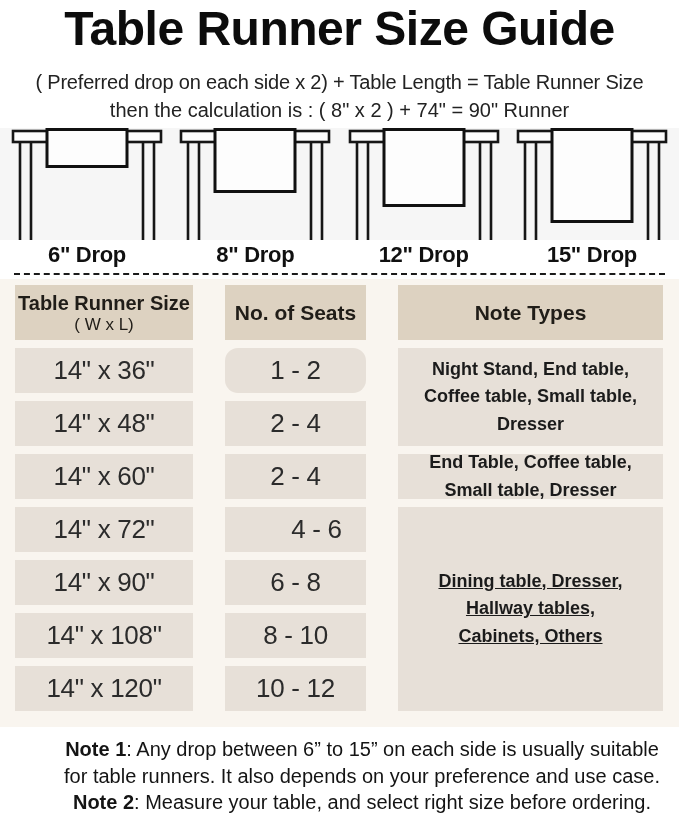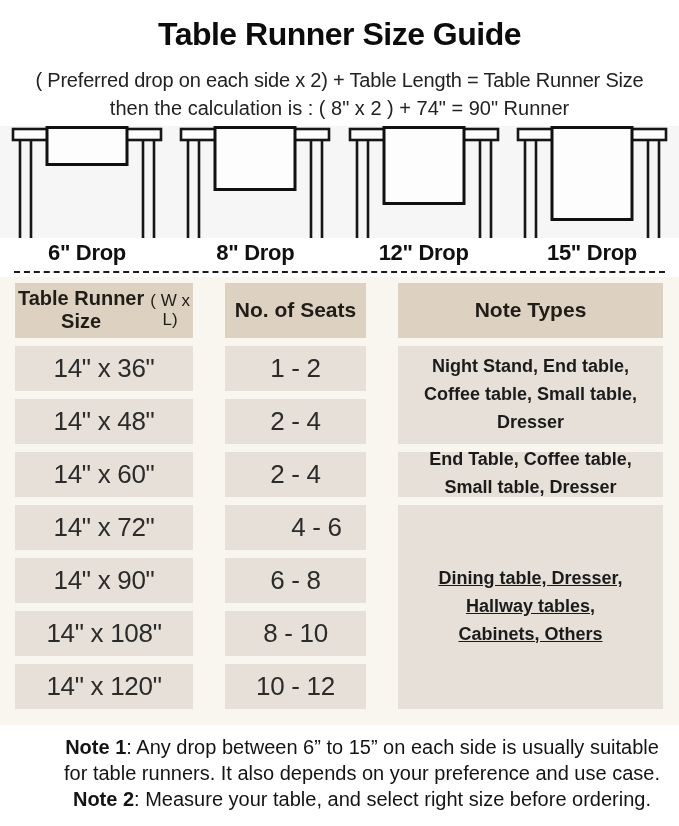--- a/index.html
+++ b/index.html
@@ -1,36 +1,36 @@
 <!DOCTYPE html>
 <html><head>
 <meta charset="utf-8">
 <style>
   * { box-sizing: border-box; }
   body { margin: 0; background: #fff; font-family: "Liberation Sans", sans-serif; }
   .page { width: 679px; height: 826px; background: #ffffff; color: #1d1d1f; overflow: hidden; position: relative; }
 
-  .title { padding-top: 18px; text-align: center; font-size: 32px; font-weight: bold; letter-spacing: -0.5px; color: #0c0c0c; line-height: 1.05; }
+  .title { padding-top: 4px; text-align: center; font-size: 48px; font-weight: bold; letter-spacing: -0.5px; color: #0c0c0c; line-height: 1.05; }
   .intro-line { margin: 5px 0 0; text-align: center; font-size: 20px; line-height: 1.15; color: #222; }
   .intro-line.first { margin-top: 17px; letter-spacing: -0.2px; }
 
   .figs { margin-top: 6px; background: #f6f6f6; display: flex; justify-content: space-between; padding: 0 5px; }
   .fig svg { display: block; }
 
   .drop-labels { display: flex; justify-content: space-between; padding: 2px 5px 0; }
   .drop-label { width: 164px; text-align: center; font-weight: bold; font-size: 22px; color: #101010; letter-spacing: -0.3px; }
 
   .divider { border-top: 2.5px dashed #1a1a1a; margin: 5px 14px 0; height: 0; }
 
   .size-table { margin-top: 4px; background: #f9f5ef; padding: 6px 16px 16px 15px;
     display: grid; grid-template-columns: 178px 141px 265px; column-gap: 32px;
     grid-template-rows: 55px repeat(7, 45px); row-gap: 8px; }
   .cell { display: flex; align-items: center; justify-content: center; text-align: center; }
   .hcell { background: #ddd2c1; font-weight: bold; color: #201d18; }
-  .hcell.hsize { flex-direction: row; line-height: 1.15; }
+  .hcell.hsize { flex-direction: column; line-height: 1.15; }
   .h-line1 { font-size: 20px; }
   .h-line2 { font-size: 17px; font-weight: normal; }
   .h-single { font-size: 21px; }
   .dcell { background: #e7e0d8; }
   .num-val { font-size: 26px; font-weight: normal; color: #2b2b2b; letter-spacing: -0.3px; }
   .type-cell { background: #e7e0d8; font-weight: bold; font-size: 18px; line-height: 1.55; color: #1b1b1b; }
   .type-cell .tc-text { max-width: 235px; }
   .type-cell.narrow .tc-text { max-width: 185px; }
 
   .notes { padding: 9px 6px 0; text-align: center; font-size: 20px; line-height: 1.32; color: #141414; margin-left: 45px; }
@@ -117,21 +117,21 @@
     <div class="cell hcell h-single" style="grid-column:3;grid-row:1;">Note Types</div>
 
     <div class="cell dcell num-val" style="grid-column:1;grid-row:2;">14" x 36"</div>
     <div class="cell dcell num-val" style="grid-column:1;grid-row:3;">14" x 48"</div>
     <div class="cell dcell num-val" style="grid-column:1;grid-row:4;">14" x 60"</div>
     <div class="cell dcell num-val" style="grid-column:1;grid-row:5;">14" x 72"</div>
     <div class="cell dcell num-val" style="grid-column:1;grid-row:6;">14" x 90"</div>
     <div class="cell dcell num-val" style="grid-column:1;grid-row:7;">14" x 108"</div>
     <div class="cell dcell num-val" style="grid-column:1;grid-row:8;">14" x 120"</div>
 
-    <div class="cell dcell num-val" style="grid-column:2;grid-row:2;">1 - 2</div>
+    <div class="cell dcell num-val" style="grid-column:2;grid-row:2;border-radius:13px;">1 - 2</div>
     <div class="cell dcell num-val" style="grid-column:2;grid-row:3;">2 - 4</div>
     <div class="cell dcell num-val" style="grid-column:2;grid-row:4;">2 - 4</div>
     <div class="cell dcell num-val" style="grid-column:2;grid-row:5;padding-left:42px;">4 - 6</div>
     <div class="cell dcell num-val" style="grid-column:2;grid-row:6;">6 - 8</div>
     <div class="cell dcell num-val" style="grid-column:2;grid-row:7;">8 - 10</div>
     <div class="cell dcell num-val" style="grid-column:2;grid-row:8;">10 - 12</div>
 
     <div class="cell type-cell" style="grid-column:3;grid-row:2 / span 2;align-items:center;">
       <span class="tc-text">Night Stand, End table, Coffee table, Small table, Dresser</span>
     </div>

